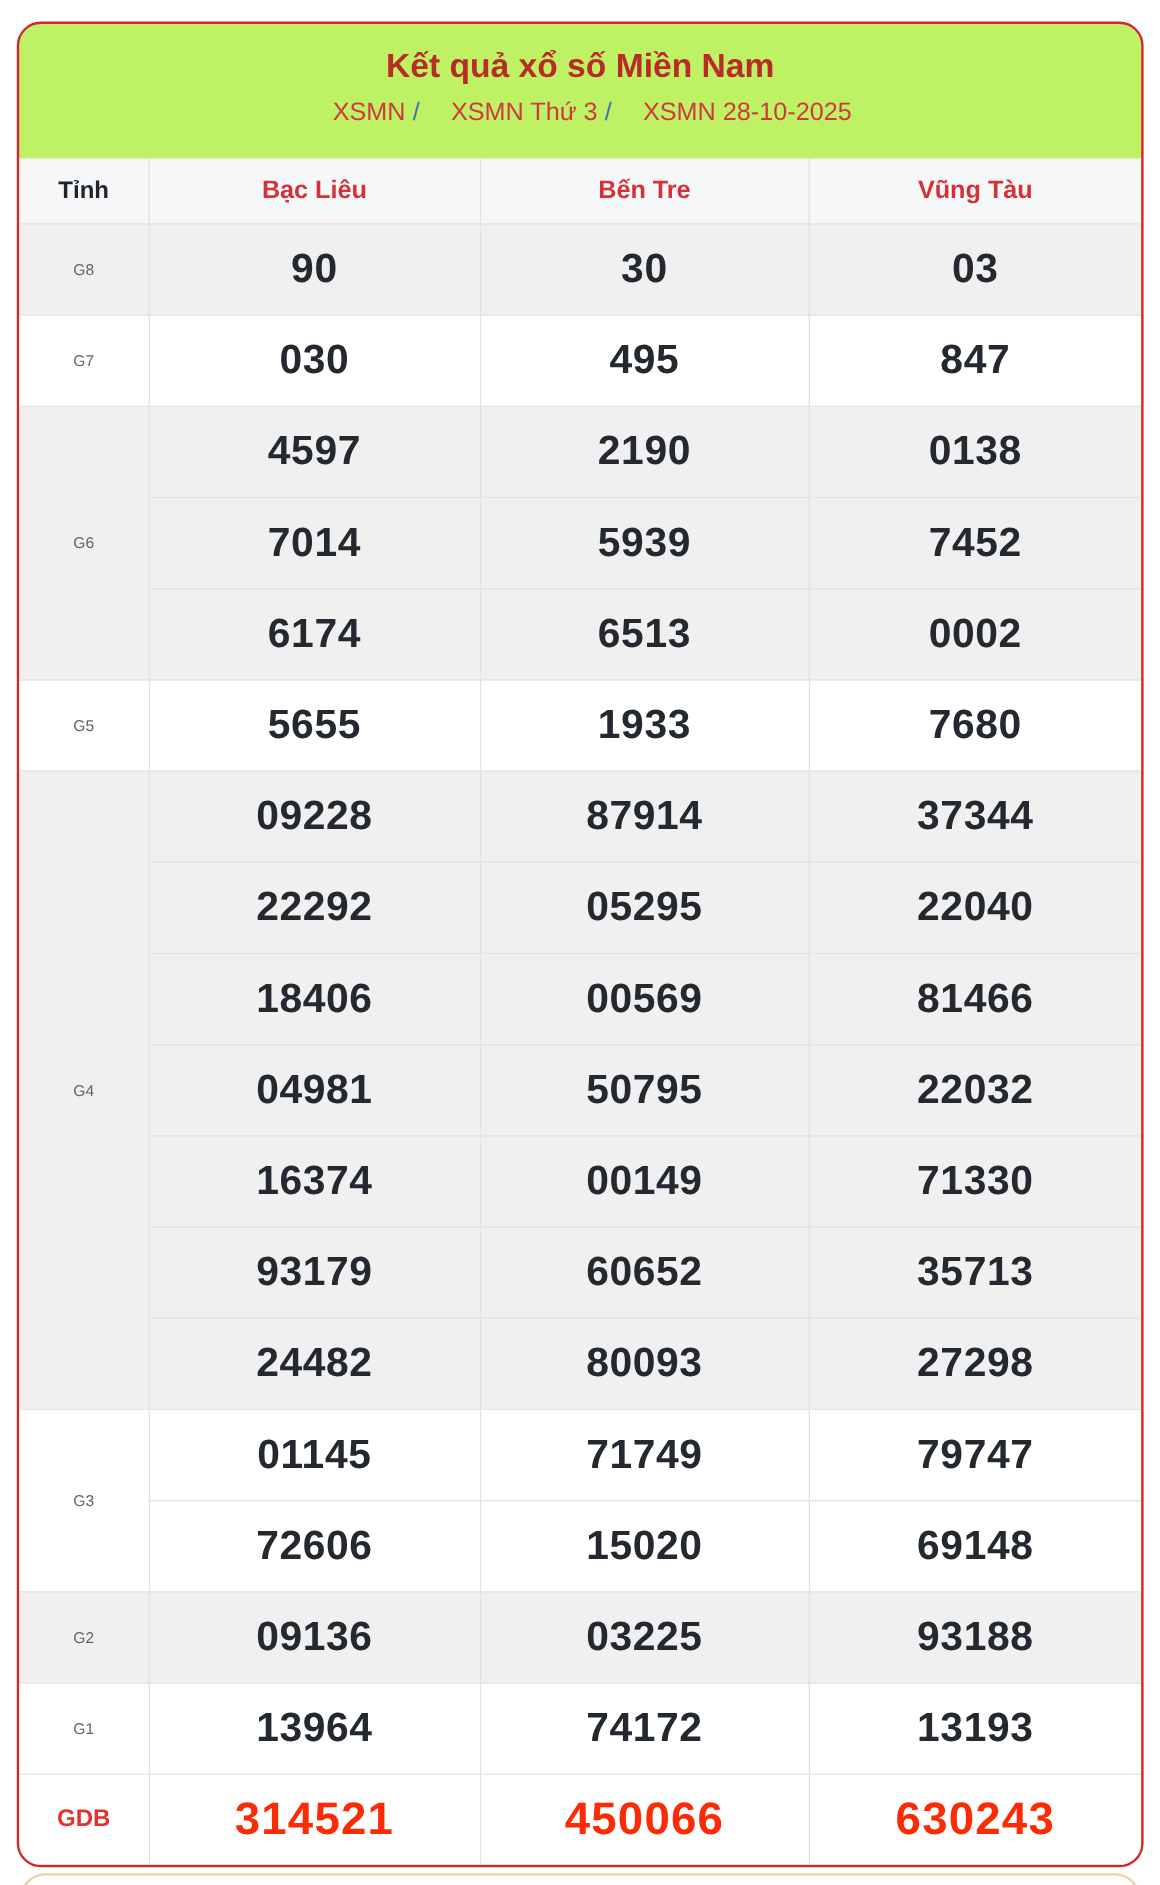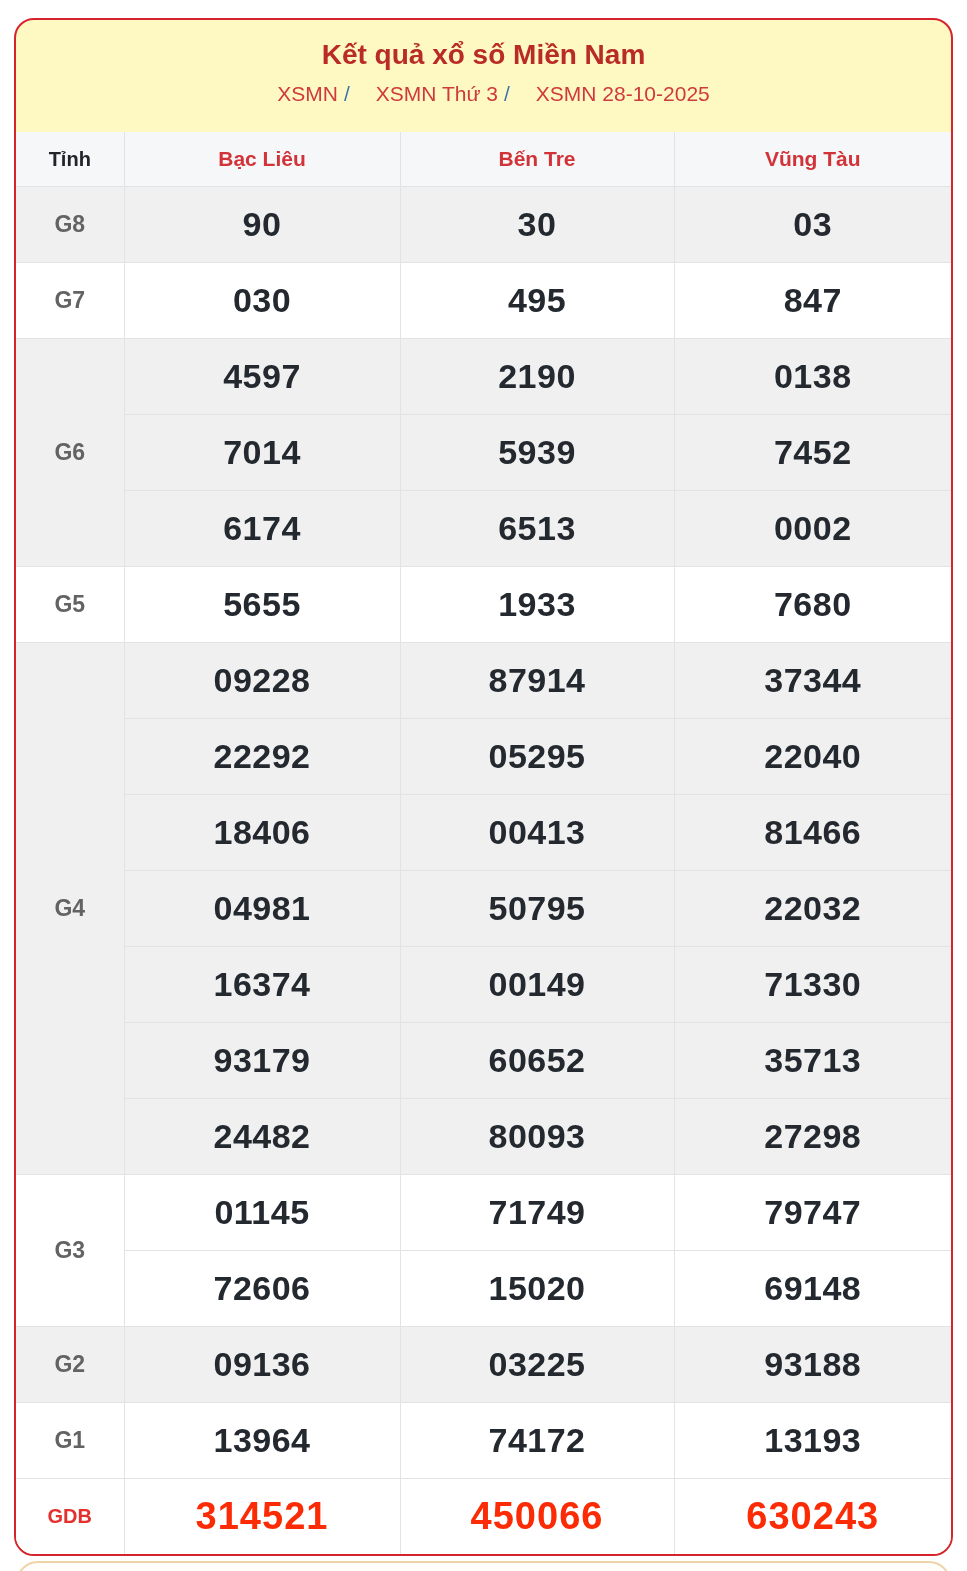--- a/index.html
+++ b/index.html
@@ -10,21 +10,21 @@
     width: 967px;
     height: 1571px;
     overflow: hidden;
     background: #ffffff;
     font-family: "Liberation Sans", "DejaVu Sans", sans-serif;
   }
   .result-card {
     margin: 18px 14px 0 14px;
     width: 939px;
     box-sizing: border-box;
-    background: #fef9c3;
+    background: #bef264;
     border: 2px solid #d6242e;
     border-radius: 20px;
     overflow: hidden;
   }
   .card-title {
     margin: 0;
     padding-top: 17px;
     text-align: center;
     font-size: 28px;
     line-height: 36px;
@@ -76,22 +76,22 @@
   .results th.province {
     color: #d13338;
     font-weight: 700;
     font-size: 21px;
   }
   .results td {
     height: 75px;
     background: #ffffff;
   }
   .results td.glabel {
-    font-size: 23px;
-    font-weight: 700;
+    font-size: 13px;
+    font-weight: 400;
     color: #636363;
   }
   .results td.num {
     font-size: 34px;
     font-weight: 700;
     color: #23292f;
     letter-spacing: 0.5px;
     margin-top: 16px;
   }
   .results tr.shade td { background: #f0f0f1; }
@@ -180,21 +180,21 @@
         <td class="num">87914</td>
         <td class="num">37344</td>
       </tr>
       <tr class="shade">
         <td class="num">22292</td>
         <td class="num">05295</td>
         <td class="num">22040</td>
       </tr>
       <tr class="shade">
         <td class="num">18406</td>
-        <td class="num">00413</td>
+        <td class="num">00569</td>
         <td class="num">81466</td>
       </tr>
       <tr class="shade">
         <td class="num">04981</td>
         <td class="num">50795</td>
         <td class="num">22032</td>
       </tr>
       <tr class="shade">
         <td class="num">16374</td>
         <td class="num">00149</td>

